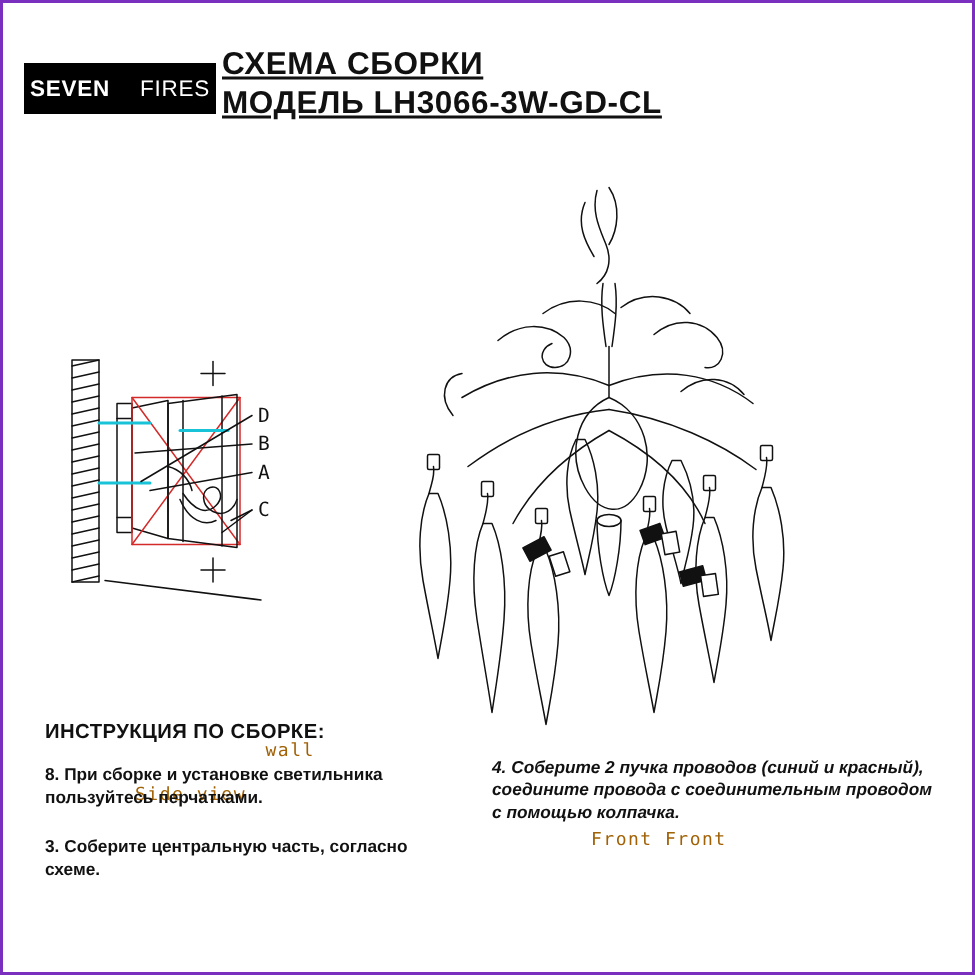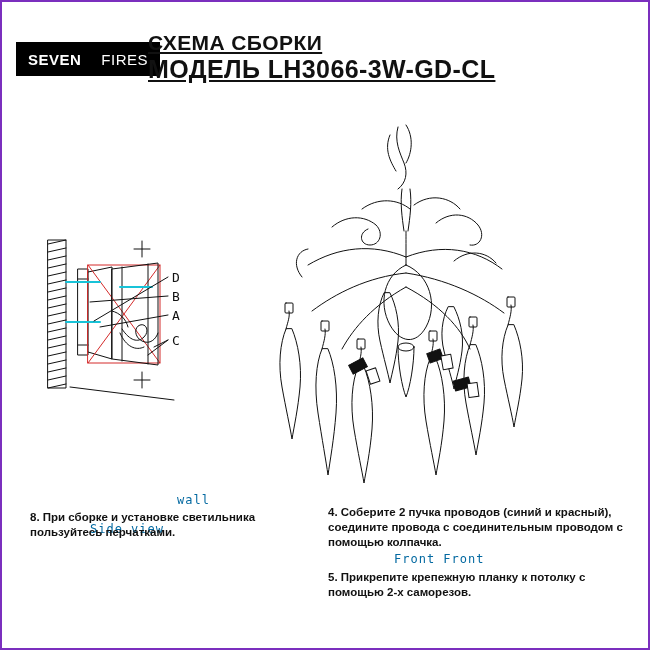--- a/index.html
+++ b/index.html
@@ -25,21 +25,21 @@
     position: absolute;
     left: 14px;
     top: 28px;
     width: 620px;
     height: 60px;
   }
   .logo {
     position: absolute;
     left: 0;
     top: 12px;
-    width: 144px;
+    width: 128px;
     height: 34px;
     background: #000000;
     color: #ffffff;
     display: flex;
     align-items: center;
     justify-content: center;
     letter-spacing: 0.5px;
     font-size: 15px;
     font-weight: bold;
     gap: 20px;
@@ -52,37 +52,37 @@
     color: #111111;
     text-decoration: underline;
   }
   .title-line1 {
     font-size: 21px;
     font-weight: bold;
     letter-spacing: 0.4px;
     line-height: 26px;
   }
   .title-line2 {
-    font-size: 25px;
+    font-size: 21px;
     font-weight: bold;
     letter-spacing: 0.4px;
     line-height: 26px;
   }
   .drawing {
     position: absolute;
     left: 0;
     top: 95px;
     width: 646px;
     height: 390px;
   }
   .caption {
     position: absolute;
     font-family: "DejaVu Sans Mono", monospace;
     font-size: 12px;
-    color: #0369a1;
+    color: #a16207;
     letter-spacing: 1px;
   }
   .cap-side { left: 88px; top: 425px; }
   .cap-front { left: 392px; top: 455px; }
   .cap-wall { left: 175px; top: 396px; }
   .lbl {
     position: absolute;
     font-family: "DejaVu Sans Mono", monospace;
     font-size: 13px;
     color: #111111;
@@ -113,21 +113,21 @@
     top: 503px;
     width: 300px;
   }
   .step {
     font-size: 11.5px;
     line-height: 15px;
     color: #111111;
     margin-bottom: 18px;
     font-weight: bold;
   }
-  .col-right .step { margin-bottom: 20px; }
+  .col-right .step { margin-bottom: 20px; font-style: italic; }
 </style>
 </head>
 <body>
 
 <div class="page">
 
   <div class="header">
     <div class="logo">
       <span>SEVEN</span>
         <span class="light">FIRES</span>
@@ -280,23 +280,24 @@
 
     <div class="lbl lbl-d">D</div>
     <div class="lbl lbl-b">B</div>
     <div class="lbl lbl-a">A</div>
     <div class="lbl lbl-c">C</div>
     <div class="caption cap-wall">wall</div>
     <div class="caption cap-side">Side view</div>
     <div class="caption cap-front">Front Front</div>
   </div>
 
+  <div class="instructions-title">ИНСТРУКЦИЯ ПО СБОРКЕ:</div>
 
   <div class="col-left">
     <div class="step">8. При сборке и установке светильника пользуйтесь перчатками.</div>
+    <div class="step">3. Соберите центральную часть, согласно схеме.</div>
   </div>
 
   <div class="col-right">
     <div class="step">4. Соберите 2 пучка проводов (синий и красный), соедините провода с соединительным проводом с помощью колпачка.</div>
-    <div class="step">5. Прикрепите крепежную планку к потолку с помощью 2-х саморезов.</div>
   </div>
 
 </div>
 
 </body></html>

